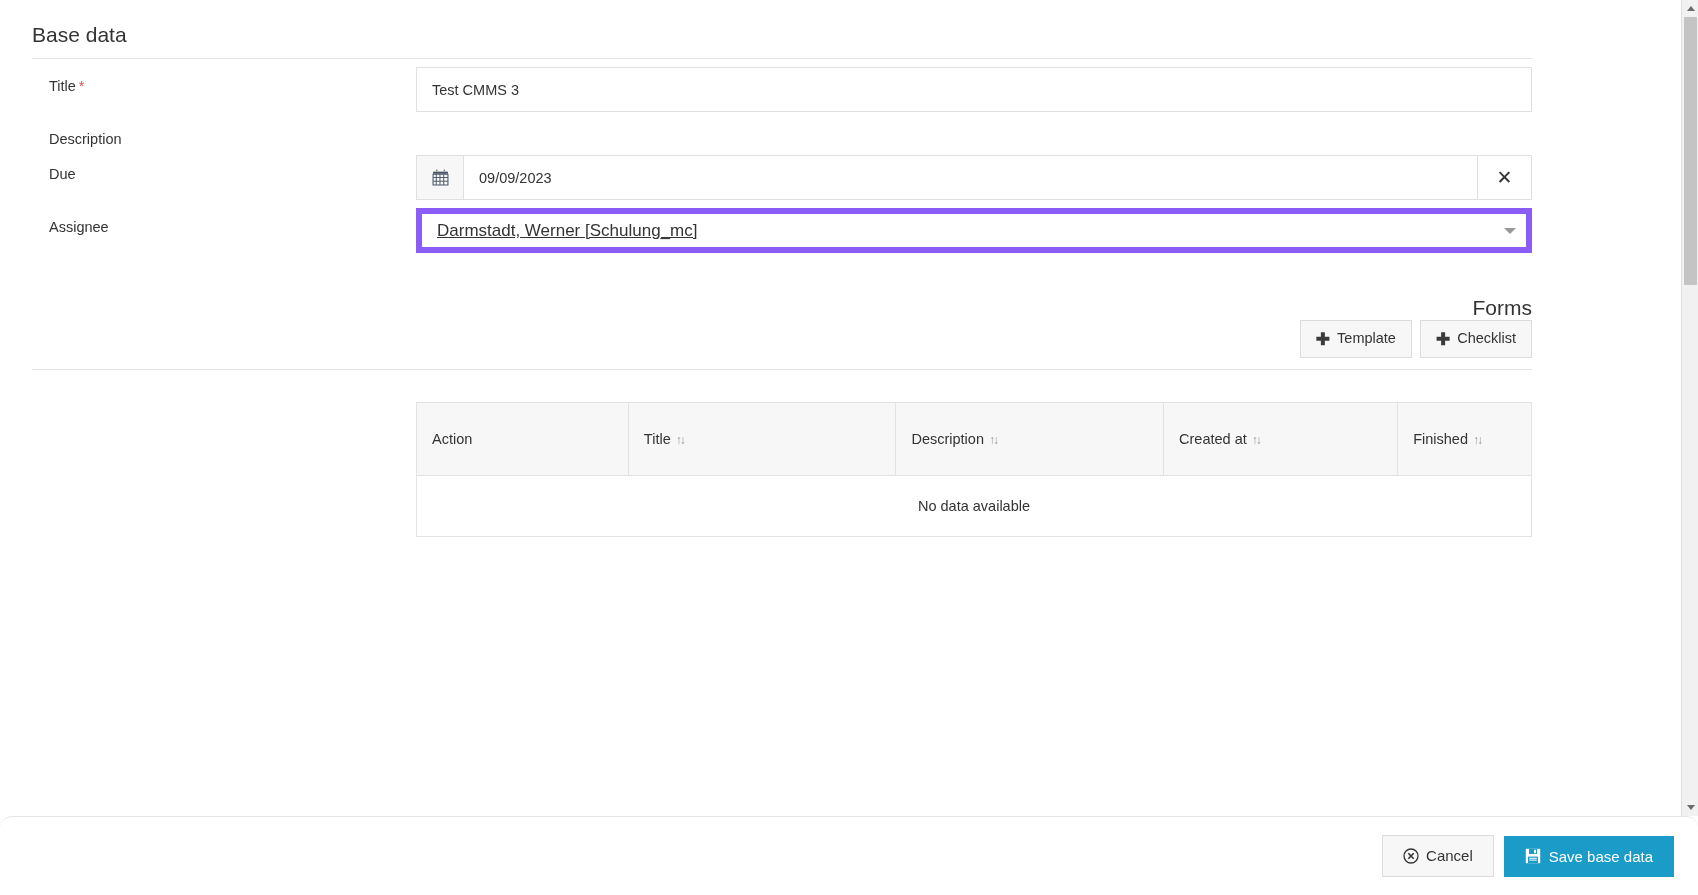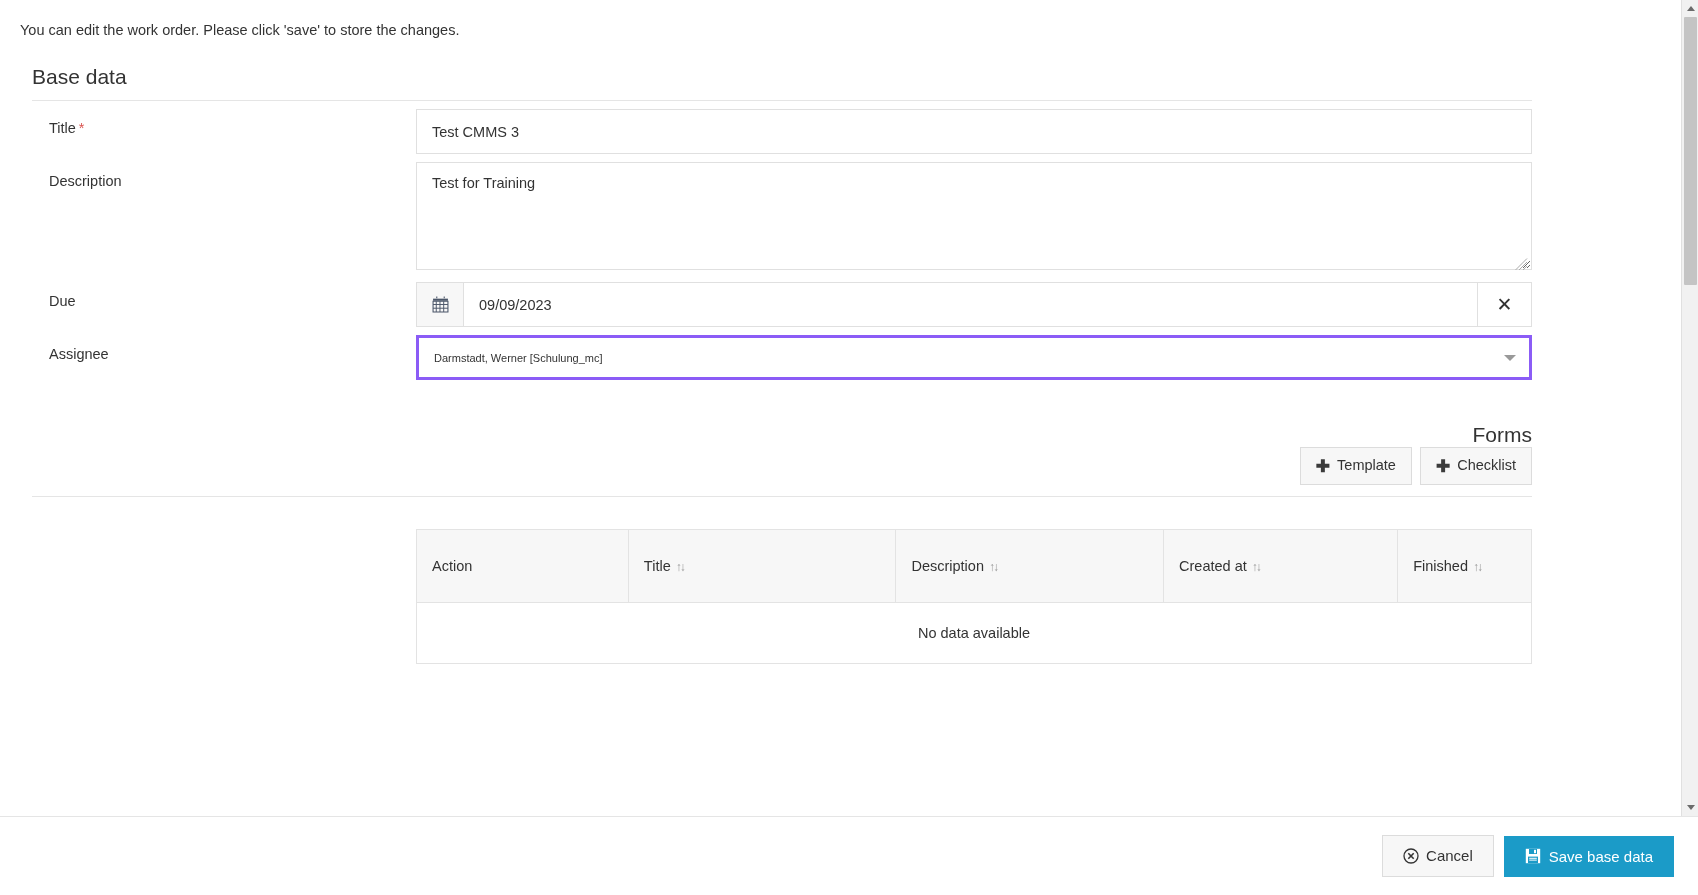--- a/index.html
+++ b/index.html
@@ -179,28 +179,29 @@
     font-size: 19px;
     font-family: "Liberation Sans", sans-serif;
     padding: 0;
   }
 
   
   .select-wrap { position: relative; width: 100%; }
   .select-box {
     width: 100%;
     height: 45px;
-    border: 3px solid #8b5cf6;
+    border: 6px solid #8b5cf6;
     background: #fff;
     display: flex;
     align-items: center;
     padding: 0 40px 0 15px;
-    font-size: 11px;
-    color: #333;
-    cursor: pointer;
+    font-size: 17px;
+    color: #333;
+    cursor: pointer;
+    text-decoration: underline;
   }
   .caret {
     position: absolute;
     right: 16px;
     top: 50%;
     transform: translateY(-50%);
     width: 0; height: 0;
     border-left: 6px solid transparent;
     border-right: 6px solid transparent;
     border-top: 6px solid #999;
@@ -314,20 +315,21 @@
   .modal-footer {
     height: 79px;
     min-height: 79px;
     border-top: 1px solid #e5e5e5;
     display: flex;
     align-items: center;
     justify-content: flex-end;
     gap: 10px;
     padding: 0 24px 0 18px;
     background: #fff;
+    border-radius: 12px;
   }
   .btn-cancel {
     padding: 11px 20px;
     font-size: 15px;
   }
   .btn-save {
     display: inline-flex;
     align-items: center;
     gap: 8px;
     background: #1b9bc8;
@@ -352,46 +354,37 @@
 </style>
 </head>
 <body>
 
 <div class="modal">
 
 
   <div class="modal-body">
     <div class="body-inner">
 
-      <p class="intro-text">You can edit the work order. Please click 'save' to store the changes.</p>
 
       <div class="section-head">
         <div class="section-title">Base data</div>
       </div>
       <hr class="section-rule">
 
       <div class="form-row">
         <div class="form-label">
           <span>Title</span><span class="req">*</span>
         </div>
         <div class="form-control-wrap">
           <input class="input-text" type="text" value="Test CMMS 3" style="">
         </div>
       </div>
 
       <div class="form-row">
         <div class="form-label">Description</div>
-        <div class="form-control-wrap">
-          <div class="textarea-wrap">
-            <textarea class="textarea" style="">Test for Training</textarea>
-            <svg class="resize-grip" viewBox="0 0 13 13">
-              <path d="M12 4 L4 12 M12 8 L8 12 M12 0.5 L0.5 12" stroke="#aaa" stroke-width="1" fill="none"></path>
-            </svg>
-          </div>
-        </div>
       </div>
 
       <div class="form-row">
         <div class="form-label">Due</div>
         <div class="form-control-wrap">
           <div class="input-group">
             <span class="input-addon">
               <svg width="17" height="17" viewBox="0 0 16 16" fill="currentColor">
                 <path d="M4 0.5h1v1.5H4zM11 0.5h1v1.5h-1z"></path>
                 <path d="M1 2.5h14v2H1z"></path>

